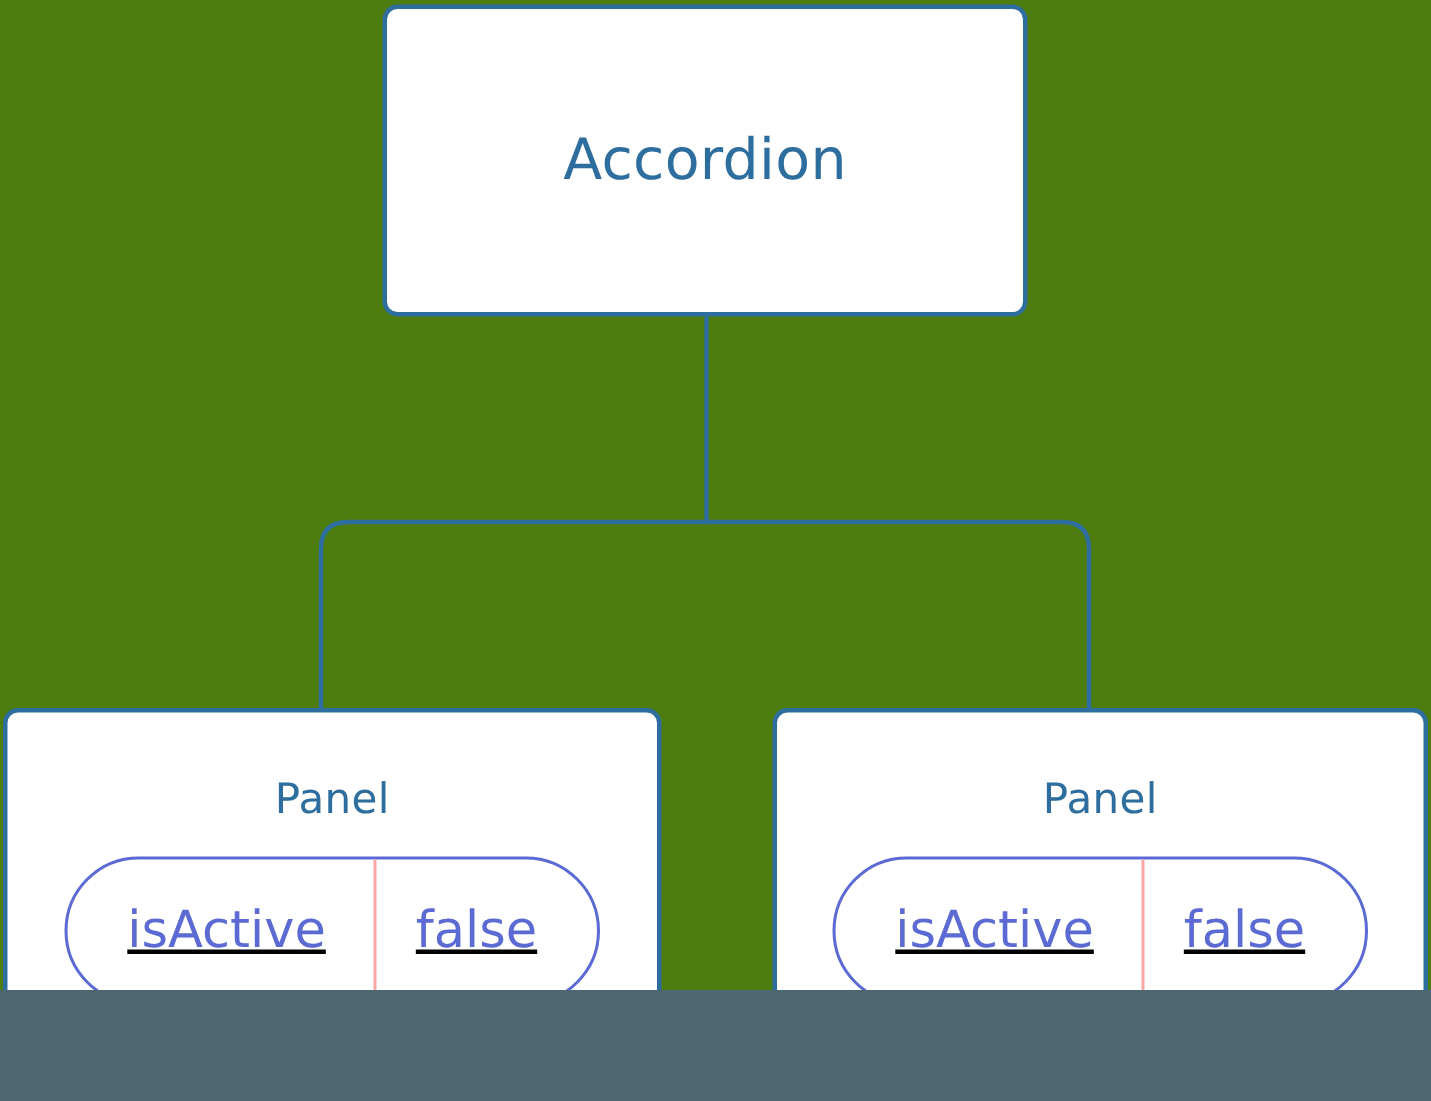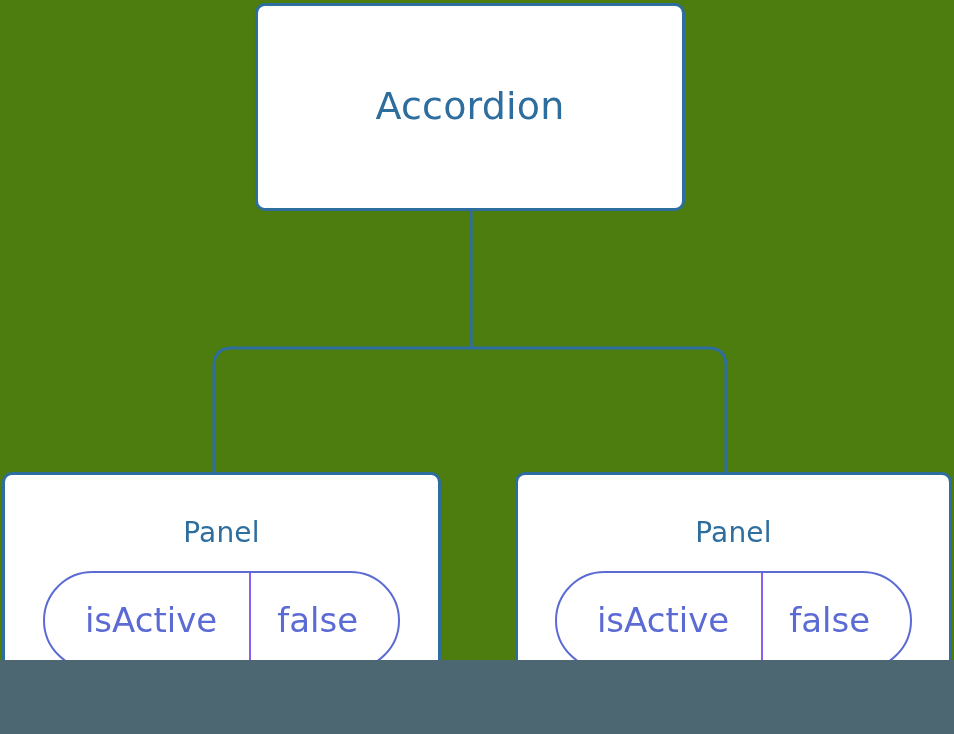--- a/index.html
+++ b/index.html
@@ -87,39 +87,40 @@
   .state-pill {
     margin-top: 22px;
     height: 99px;
     box-sizing: border-box;
     display: flex;
     align-items: stretch;
     border: 2px solid #5c6bd4;
     border-radius: 9999px;
     background: transparent;
     overflow: hidden;
+    text-decoration: underline;
   }
 
   .pill-cell {
     display: flex;
     align-items: center;
     justify-content: center;
     color: #5c6bd4;
     font-size: 34px;
     line-height: 1;
     white-space: nowrap;
   }
 
   .pill-key {
     padding: 0 32px 0 40px;
   }
 
   .pill-value {
     padding: 0 40px 0 26px;
-    border-left: 2px solid #8b5cf6;
+    border-left: 2px solid #fca5a5;
   }
 </style>
 </head>
 <body>
 
 <div id="canvas">
 
   <svg id="edges" viewBox="0 0 954 734" width="954" height="734" fill="none">
 
     <path d="M471 211 L471 348" stroke="#2e6e9e" stroke-width="3" fill="none" stroke-linecap="butt"></path>

